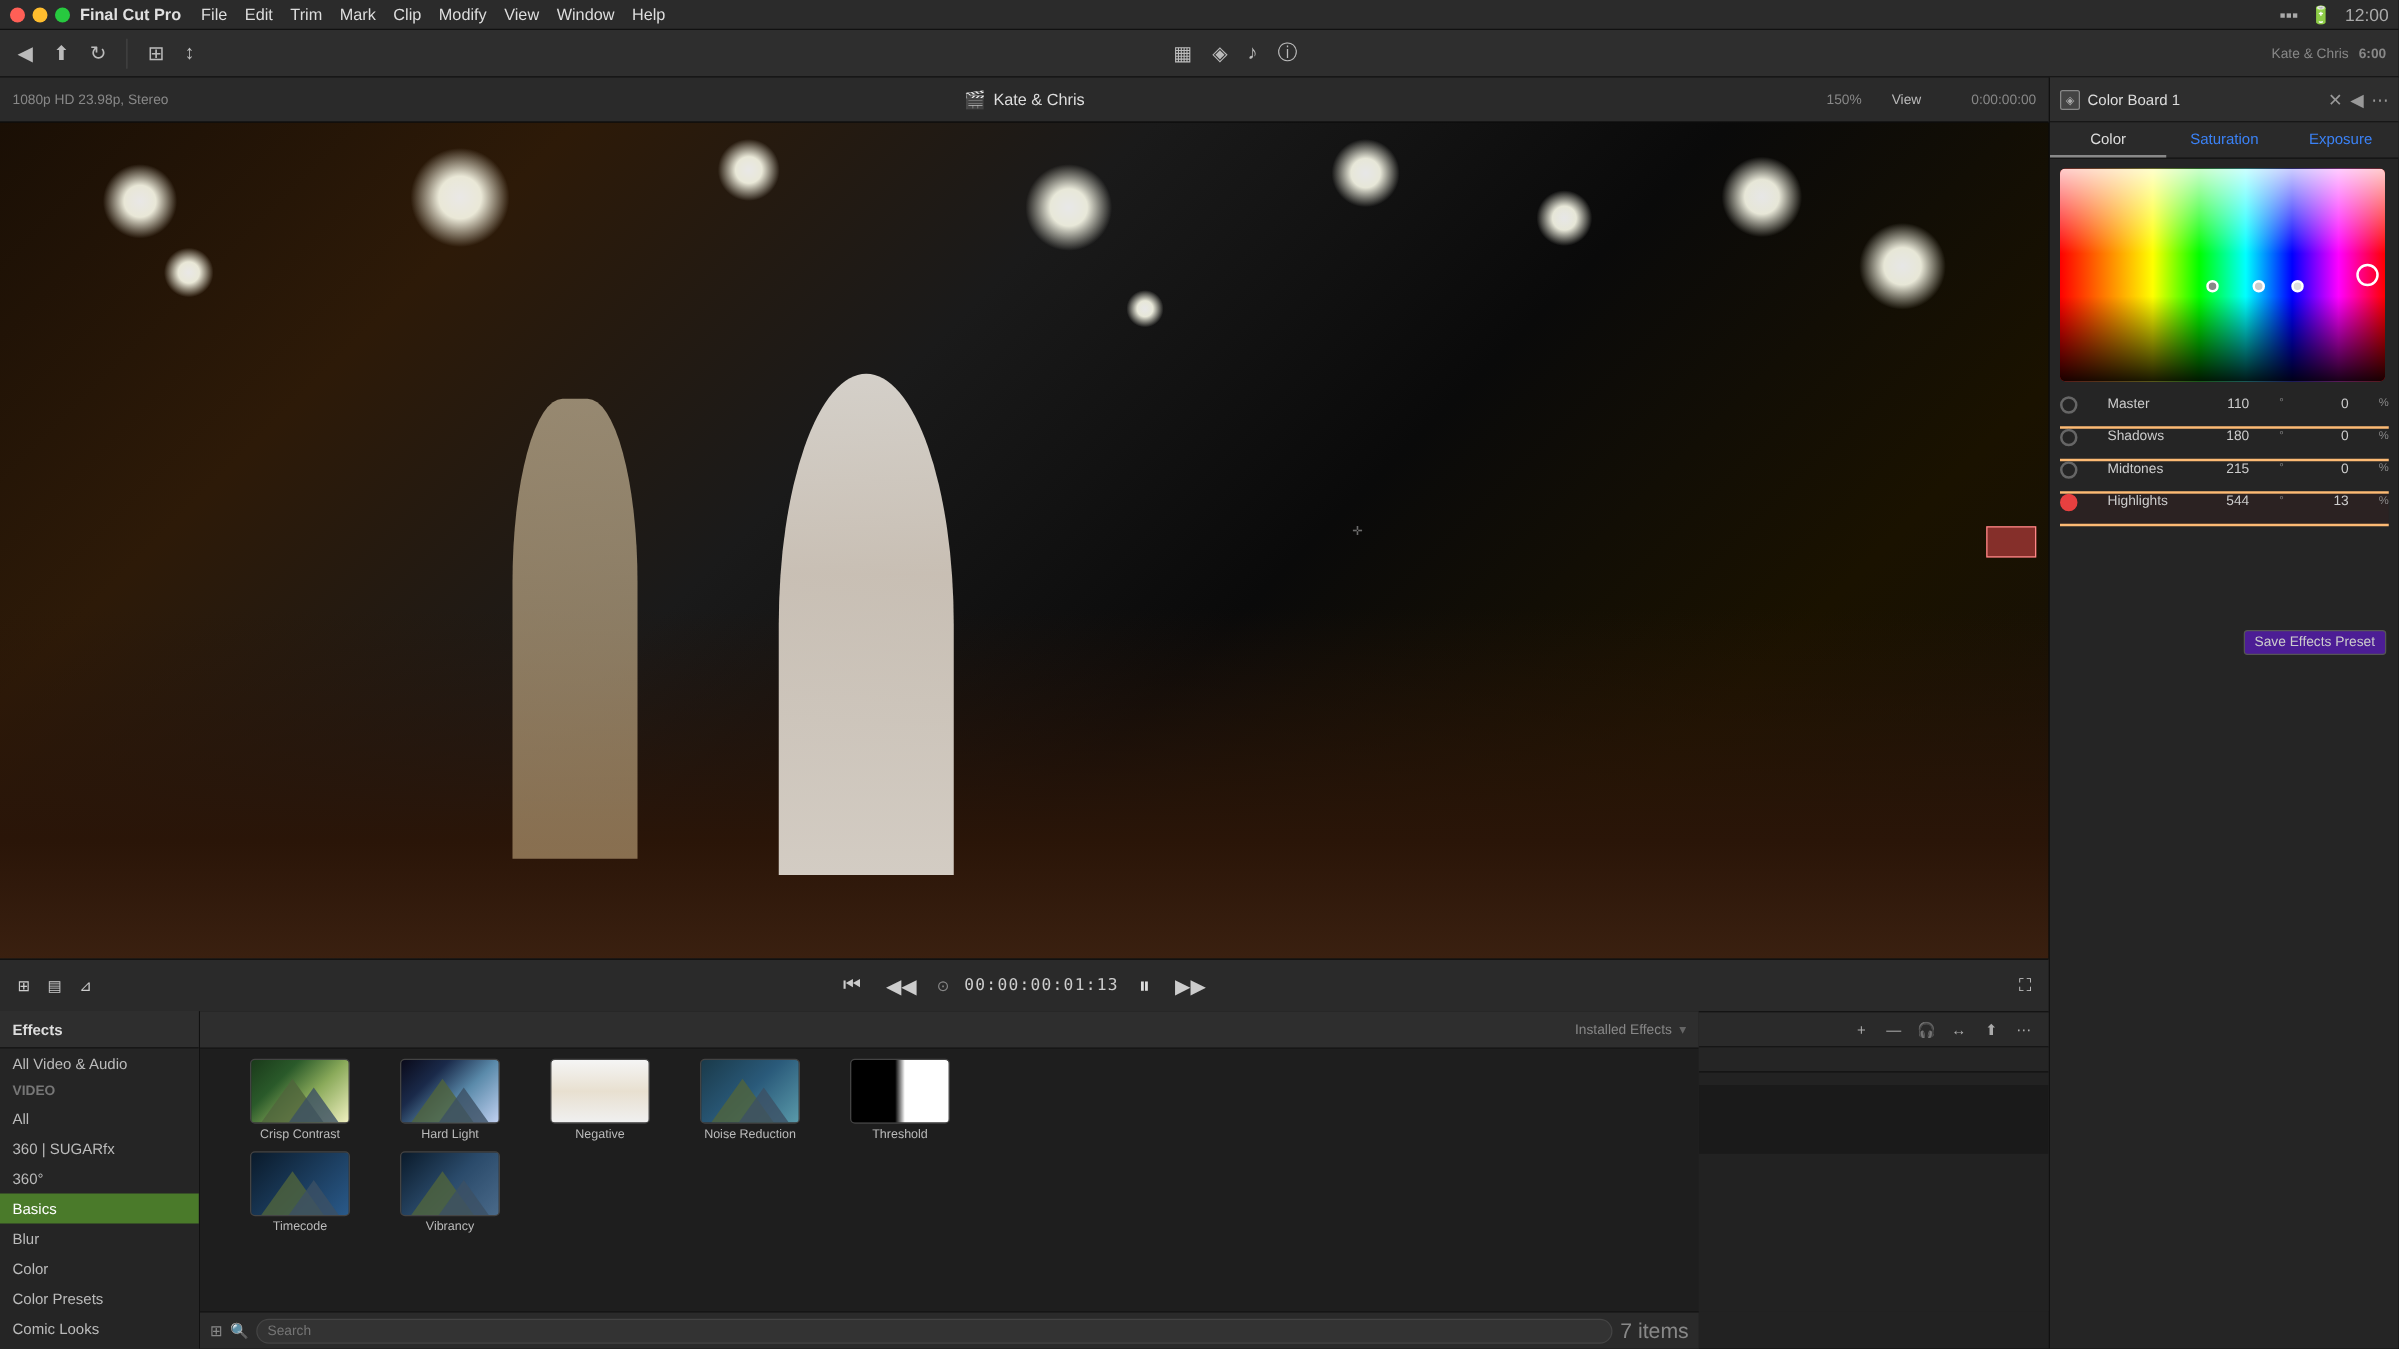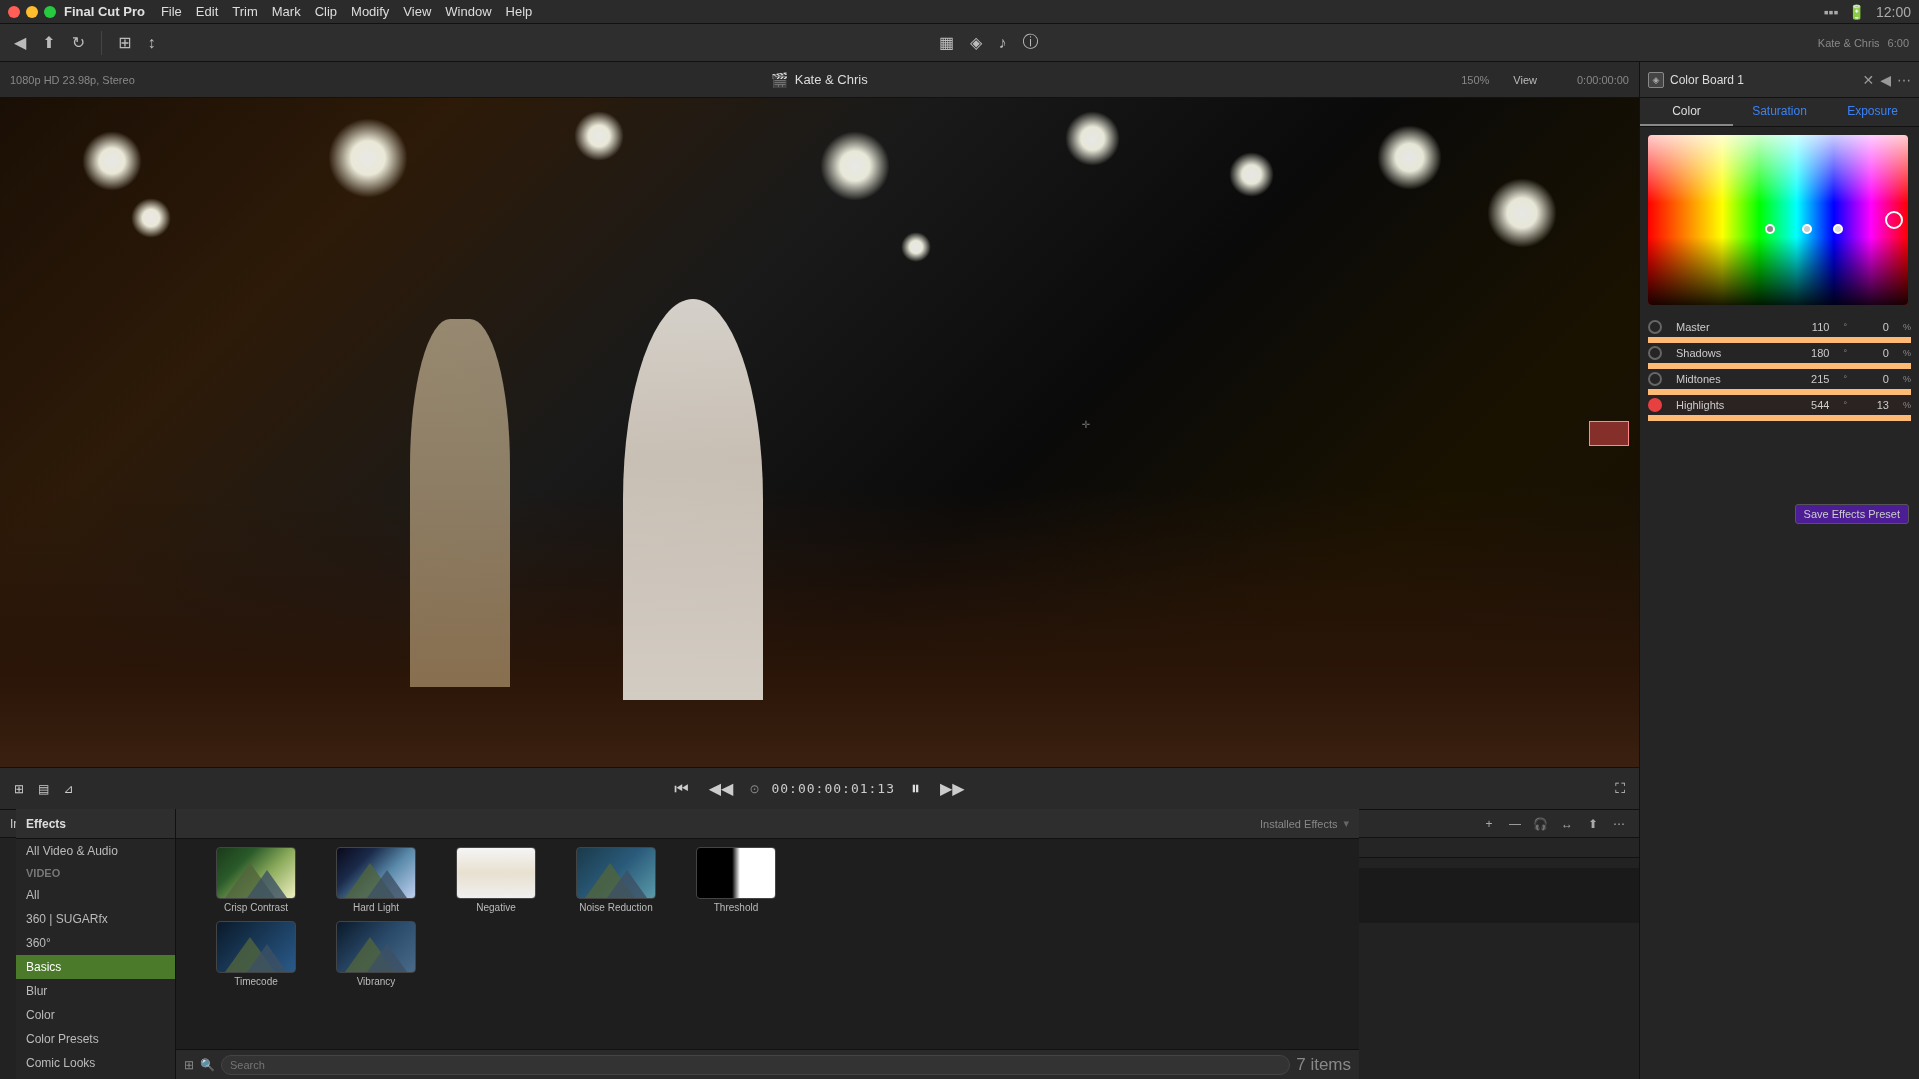--- a/index.html
+++ b/index.html
@@ -342,24 +342,23 @@
     .wheel-dot-1 { background: #888; top: 55%; left: 47%; }
     .wheel-dot-2 { background: #ccc; top: 55%; left: 61%; }
     .wheel-dot-3 { background: #ddd; top: 55%; left: 73%; }
 
     
     #color-controls {
       padding: 4px 8px;
     }
     .color-row {
       display: flex;
-      align-items: center;
       height: 26px;
-      gap: 14px;
-      border-bottom: 6px solid #fdba74;
+      gap: 24px;
+      border-bottom: 2px solid #fdba74;
     }
     .color-row-dot {
       width: 14px;
       height: 14px;
       border-radius: 50%;
       border: 2px solid #666;
       flex-shrink: 0;
     }
     .color-row-dot.highlights {
       background: #e84040;
@@ -385,21 +384,21 @@
       color: #ccc;
       width: 28px;
       text-align: right;
     }
     
 
     
     #effects-browser {
       position: absolute;
       bottom: 0;
-      left: 16px;
+      left: 0;
       right: 280px;
       height: 270px;
       background: #2a2a2a;
       display: flex;
       z-index: 20;
     }
     #effects-list {
       width: 160px;
       background: #252525;
       border-right: 1px solid #111;
@@ -647,21 +646,21 @@
   <div style="display:flex;align-items:center;gap:8px;">
     <button class="toolbar-btn">▦</button>
     <button class="toolbar-btn">◈</button>
     <button class="toolbar-btn">♪</button>
     <button class="toolbar-btn">ⓘ</button>
   </div>
   <div style="flex:1;"></div>
 
   <div style="display:flex;align-items:center;gap:8px;">
     <span style="font-size:11px;color:#888;">Kate &amp; Chris</span>
-    <span style="font-size:11px;color:#888;">6:00</span>
+    <span style="font-size:11px;color:#888;font-weight:bold;">6:00</span>
   </div>
 </div>
 
 <div id="main">
 
   <div id="preview-and-timeline">
 
     <div id="preview-header">
       <span class="preview-info-left">1080p HD 23.98p, Stereo</span>
       <div class="preview-title">

